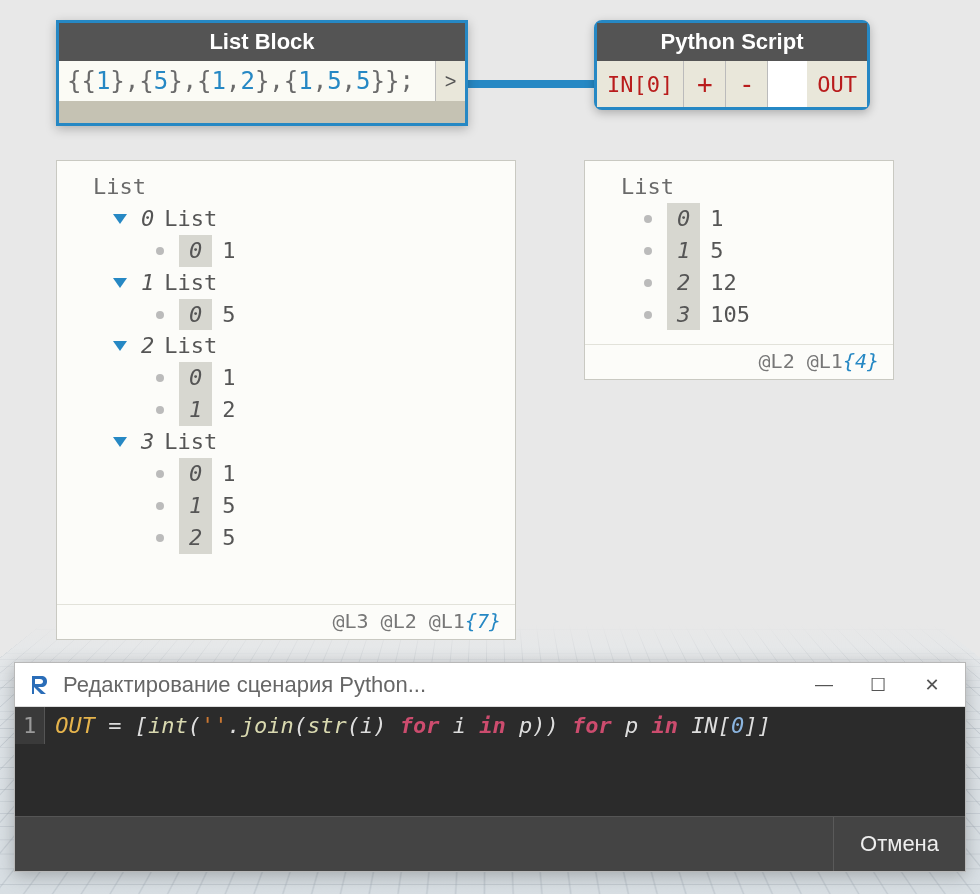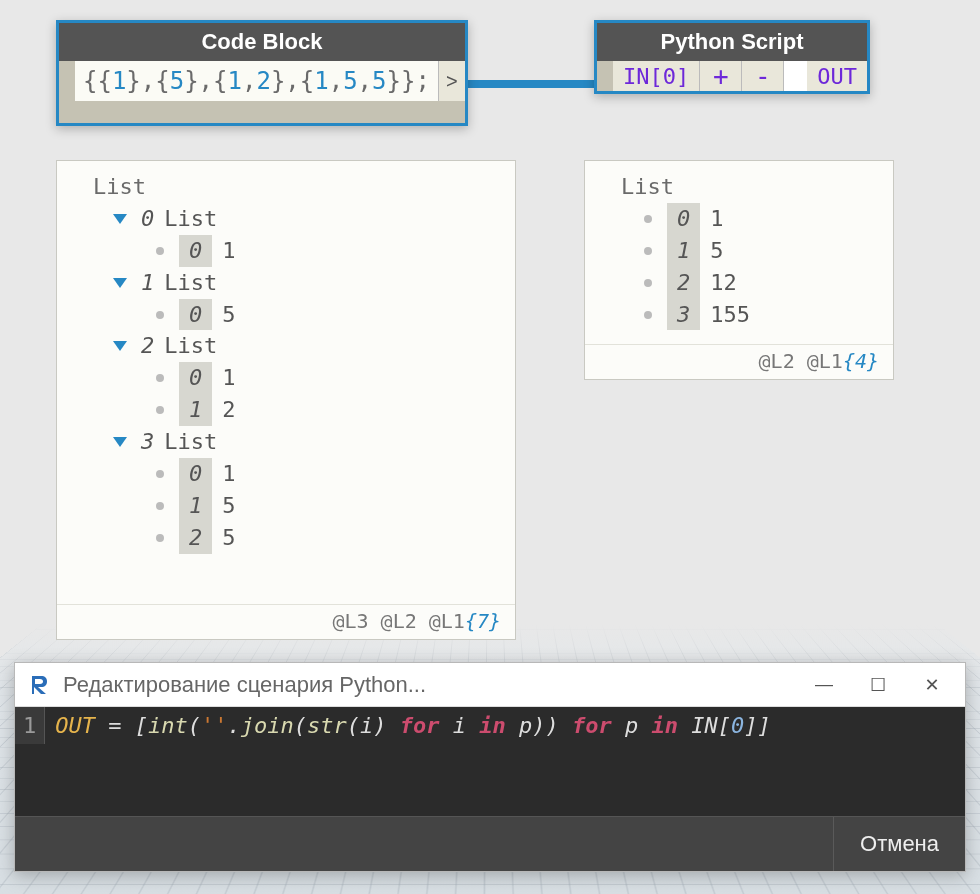--- a/index.html
+++ b/index.html
@@ -33,21 +33,20 @@
     background: #545454;
     color: #fff;
     font-weight: 700;
     font-size: 22px;
     text-align: center;
     padding: 6px 0;
   }
   .node-body {
     display: flex;
     align-items: stretch;
-    margin-left: 16px;
   }
 
   #node-code { left: 56px; top: 20px; width: 412px; }
   #node-code .code-line {
     flex: 1;
     background: #fbfbf5;
     font-family: Consolas, monospace;
     font-size: 24px;
     padding: 6px 8px;
     white-space: nowrap;
@@ -57,27 +56,27 @@
   #node-code .code-line .num   { color: #2688c4; }
   .out-caret {
     width: 30px;
     background: #e9e7da;
     border-left: 1px solid #bbb;
     display: flex; align-items: center; justify-content: center;
     font-size: 20px; color: #555;
   }
   #node-code .node-footer { height: 22px; background: #c5c2b3; }
 
-  #node-py { left: 594px; top: 20px; width: 276px; }
+  #node-py { left: 594px; top: 20px; width: 276px; border-radius: 8px; }
   #node-py .node-body { background: #fff; }
   .port, .port-btn {
     font-family: Consolas, monospace;
     font-size: 22px;
-    color: #6d28d9;
-    padding: 0 10px;
+    color: #b91c1c;
+    padding: 8px 10px;
     border-right: 1px solid #bbb;
     background: #e9e7da;
     display: flex; align-items: center; justify-content: center;
   }
   .port-btn { width: 42px; font-size: 26px; cursor: pointer; }
   .port.out { border-right: none; margin-left: auto; }
 
   
   .wire {
     position: absolute;
@@ -183,21 +182,21 @@
 </head>
 <body>
 
 <div class="grid-bg"></div>
 
 <svg class="wire">
   <path d="M0,10 C40,10 90,10 130,10" stroke="#2688c4" stroke-width="8" fill="none" stroke-linecap="round"></path>
 </svg>
 
 <div class="node" id="node-code">
-  <div class="node-title">Code Block</div>
+  <div class="node-title">List Block</div>
   <div class="node-body">
     <div class="code-line">
       <span class="brace">{{</span><span class="num">1</span><span class="brace">},{</span><span class="num">5</span><span class="brace">},{</span><span class="num">1</span><span class="brace">,</span><span class="num">2</span><span class="brace">},{</span><span class="num">1</span><span class="brace">,</span><span class="num">5</span><span class="brace">,</span><span class="num">5</span><span class="brace">}};</span>
     </div>
     <div class="out-caret">&gt;</div>
   </div>
   <div class="node-footer"></div>
 </div>
 
 <div class="node" id="node-py">
@@ -292,21 +291,21 @@
           <span class="w-val">5</span>
         </div>
         <div class="w-row lvl1">
           <span class="dot"></span>
           <span class="idxbox">2</span> 
           <span class="w-val">12</span>
         </div>
         <div class="w-row lvl1">
           <span class="dot"></span>
           <span class="idxbox">3</span> 
-          <span class="w-val">155</span>
+          <span class="w-val">105</span>
         </div>
       </div>
   </div>
   <div class="watch-footer">
     <span>@L2 @L1</span>
     <span class="count">{4}</span>
   </div>
 </div>
 
 <div class="editor">

